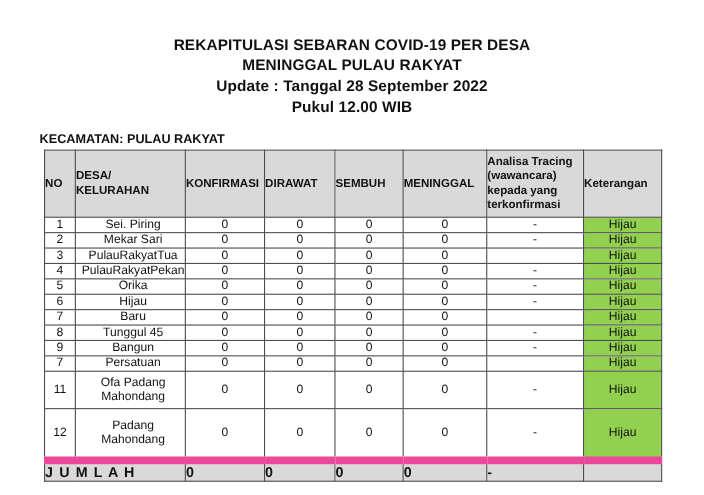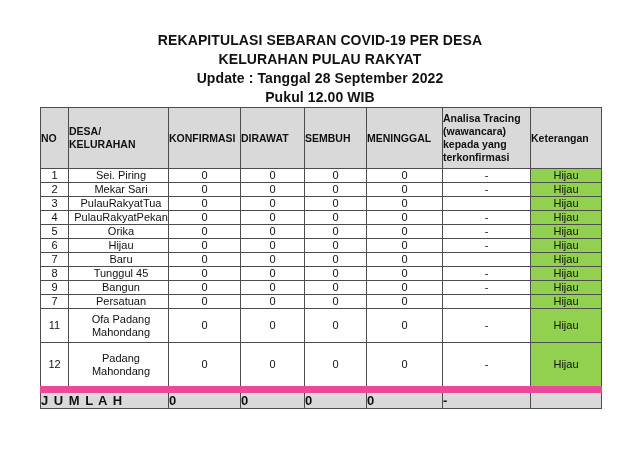--- a/index.html
+++ b/index.html
@@ -81,25 +81,26 @@
     letter-spacing: 1px;
   }
 </style>
 </head>
 <body>
 
 <div class="page">
 
   <div class="title-block">
     <div>REKAPITULASI SEBARAN COVID-19 PER DESA</div>
-    <div>KELURAHAN PULAU RAKYAT</div>
+    <div>MENINGGAL PULAU RAKYAT</div>
     <div>Update : Tanggal 28 September 2022</div>
     <div>Pukul 12.00 WIB</div>
   </div>
 
+  <div class="section-label">KECAMATAN: PULAU RAKYAT</div>
 
   <table class="covid">
     <colgroup>
       <col style="width:28px">
       <col style="width:100px">
       <col style="width:72px">
       <col style="width:64px">
       <col style="width:62px">
       <col style="width:76px">
       <col style="width:88px">

